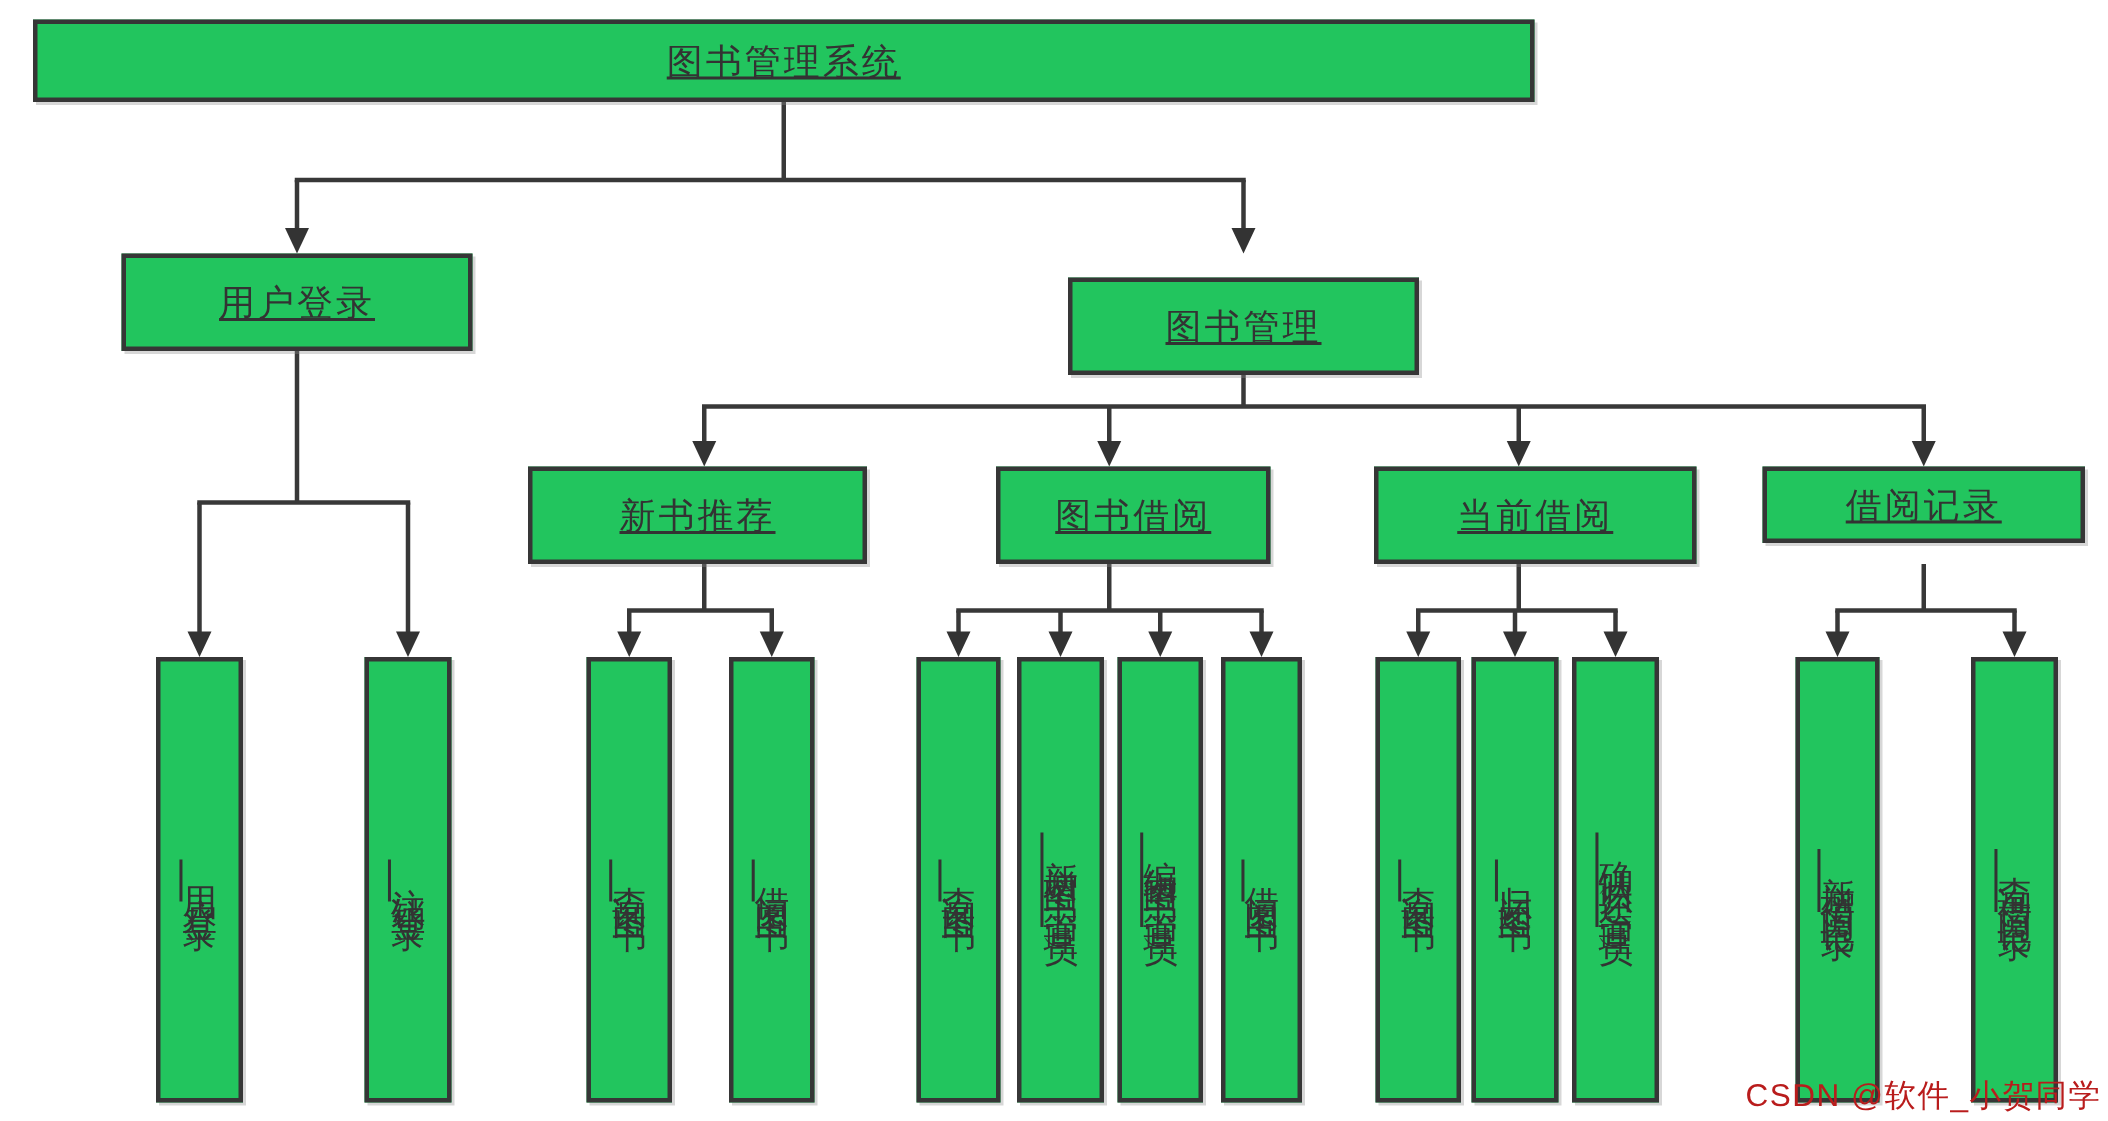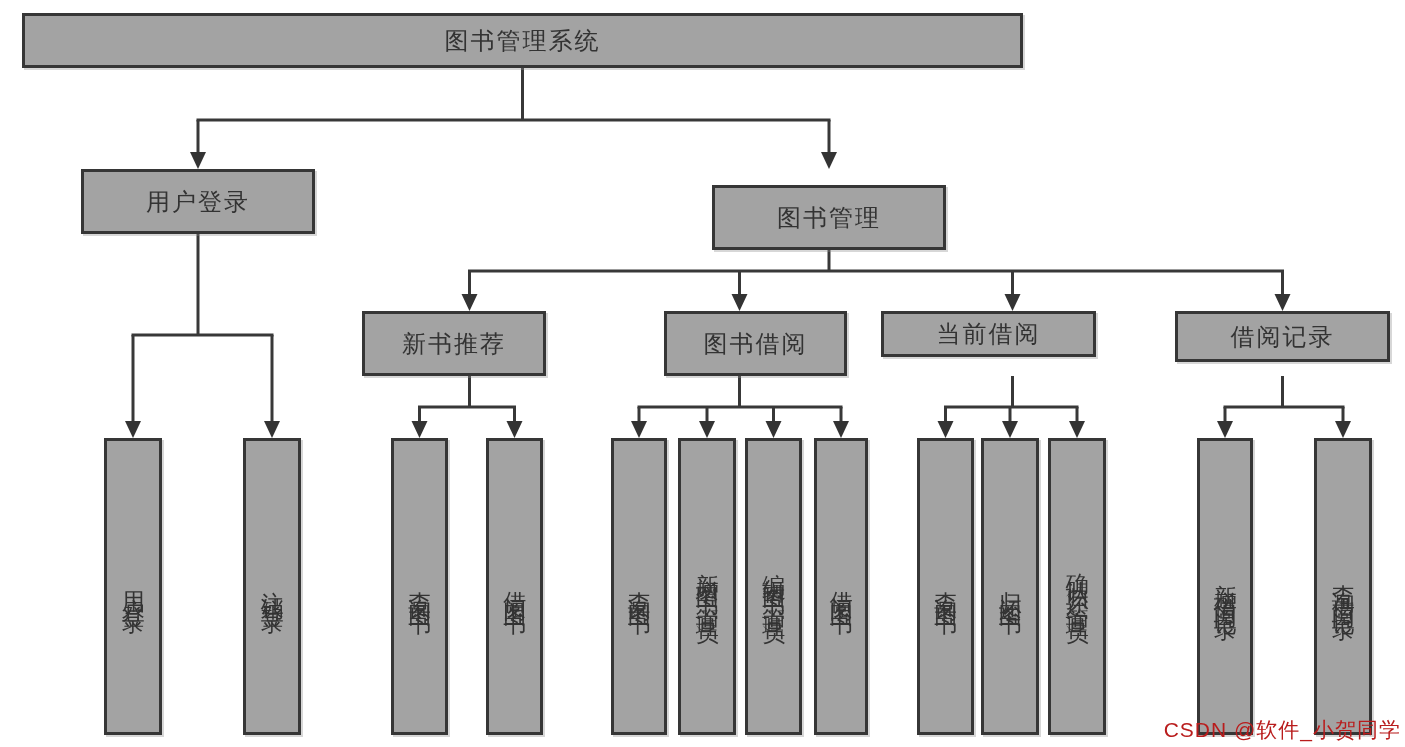--- a/index.html
+++ b/index.html
@@ -14,30 +14,31 @@
   #connectors {
     position: absolute;
     left: 0; top: 0;
     width: 1405px; height: 747px;
   }
   #connectors line { stroke: #383838; stroke-width: 3; }
   #connectors polygon { fill: #333333; }
   .node {
     position: absolute;
     box-sizing: border-box;
-    background: #a3a3a3;
+    background: #22c55e;
     border: 3px solid #363636;
     box-shadow: 2px 2px 0 rgba(140,140,140,0.35);
     display: flex;
     align-items: center;
     justify-content: center;
     color: #333333;
     font-size: 24px;
     letter-spacing: 2px;
     z-index: 2;
+    text-decoration: underline;
   }
   .node.h span { white-space: nowrap; }
   .node.v span {
     writing-mode: vertical-lr;
     text-orientation: mixed;
     letter-spacing: 7px;
     line-height: 1.1;
     font-size: 23px;
   }
   #watermark {
@@ -136,27 +137,27 @@
     <span>图书管理系统</span>
   </div>
 
   <div class="node h" style="left:81px;top:169px;width:234px;height:65px">
     <span>用户登录</span>
   </div>
   <div class="node h" style="left:712px;top:185px;width:234px;height:65px">
     <span>图书管理</span>
   </div>
 
-  <div class="node h" style="left:362px;top:311px;width:184px;height:65px">
+  <div class="node h" style="left:352px;top:311px;width:226px;height:65px">
     <span>新书推荐</span>
   </div>
   <div class="node h" style="left:664px;top:311px;width:183px;height:65px">
     <span>图书借阅</span>
   </div>
-  <div class="node h" style="left:881px;top:311px;width:215px;height:46px">
+  <div class="node h" style="left:916px;top:311px;width:215px;height:65px">
     <span>当前借阅</span>
   </div>
   <div class="node h" style="left:1175px;top:311px;width:215px;height:51px">
     <span>借阅记录</span>
   </div>
 
   <div class="node v" style="left:104px;top:438px;width:58px;height:297px">
     <span>用户登录</span>
   </div>
   <div class="node v" style="left:243px;top:438px;width:58px;height:297px">

